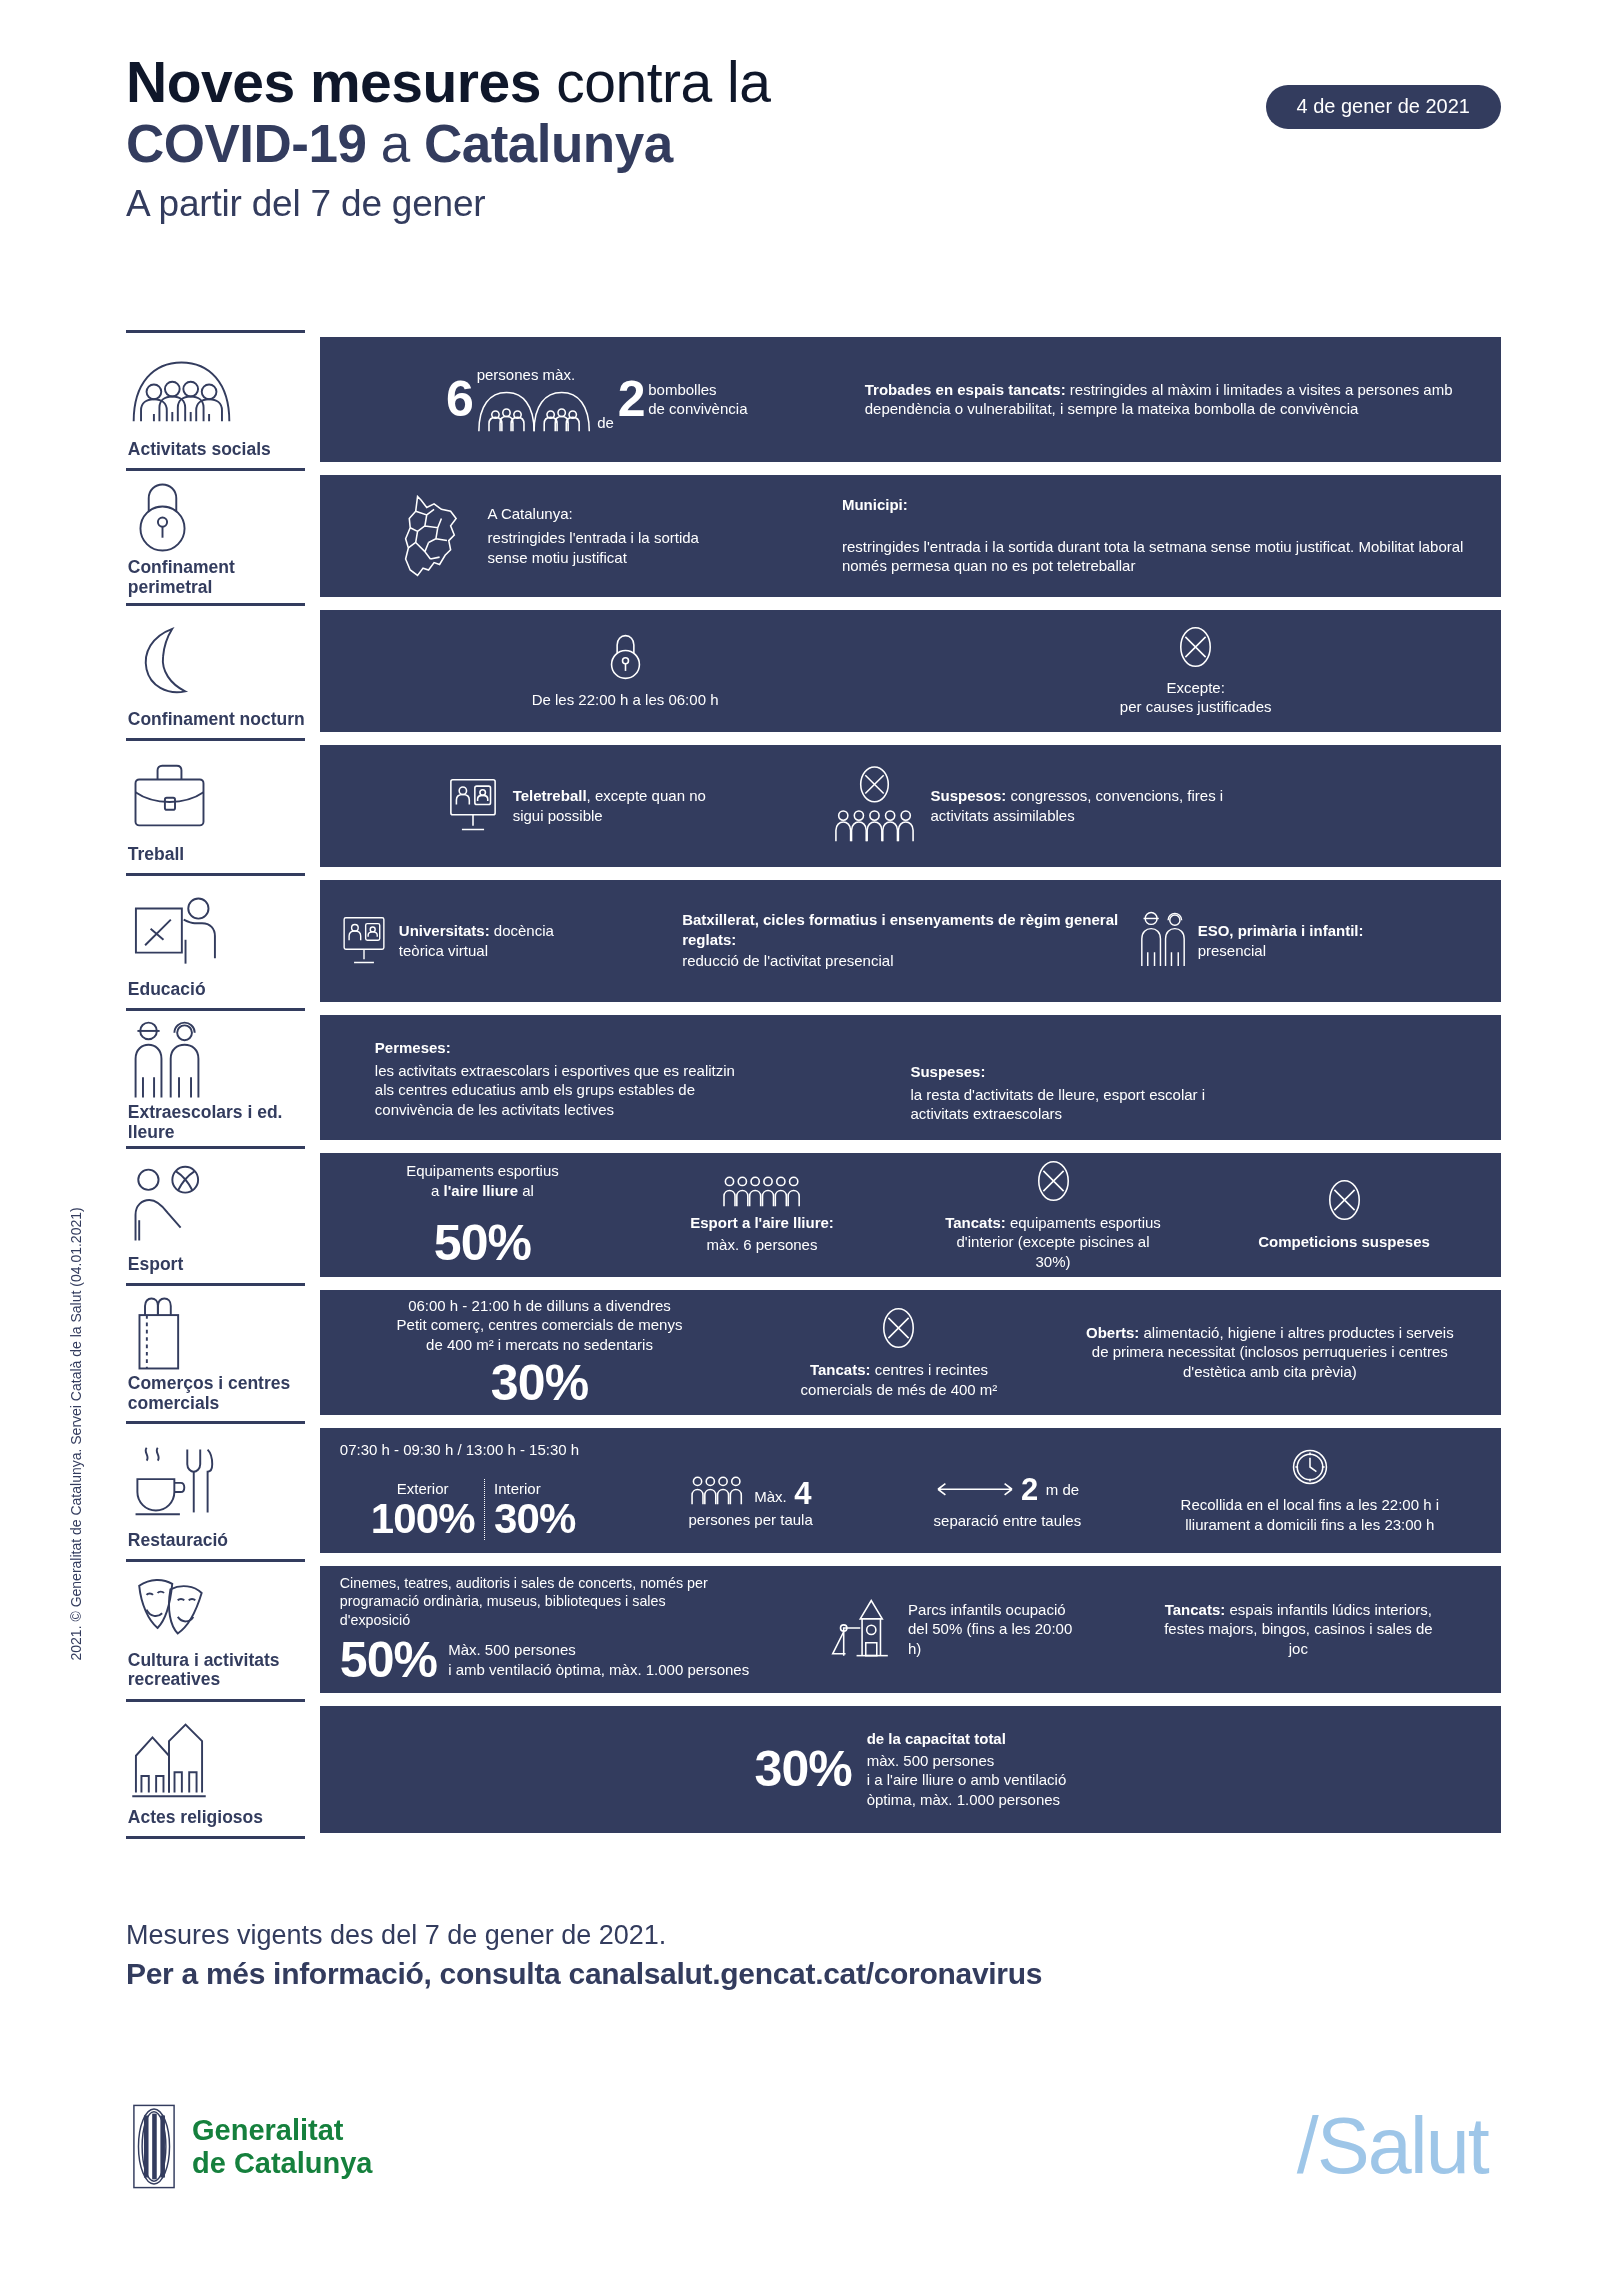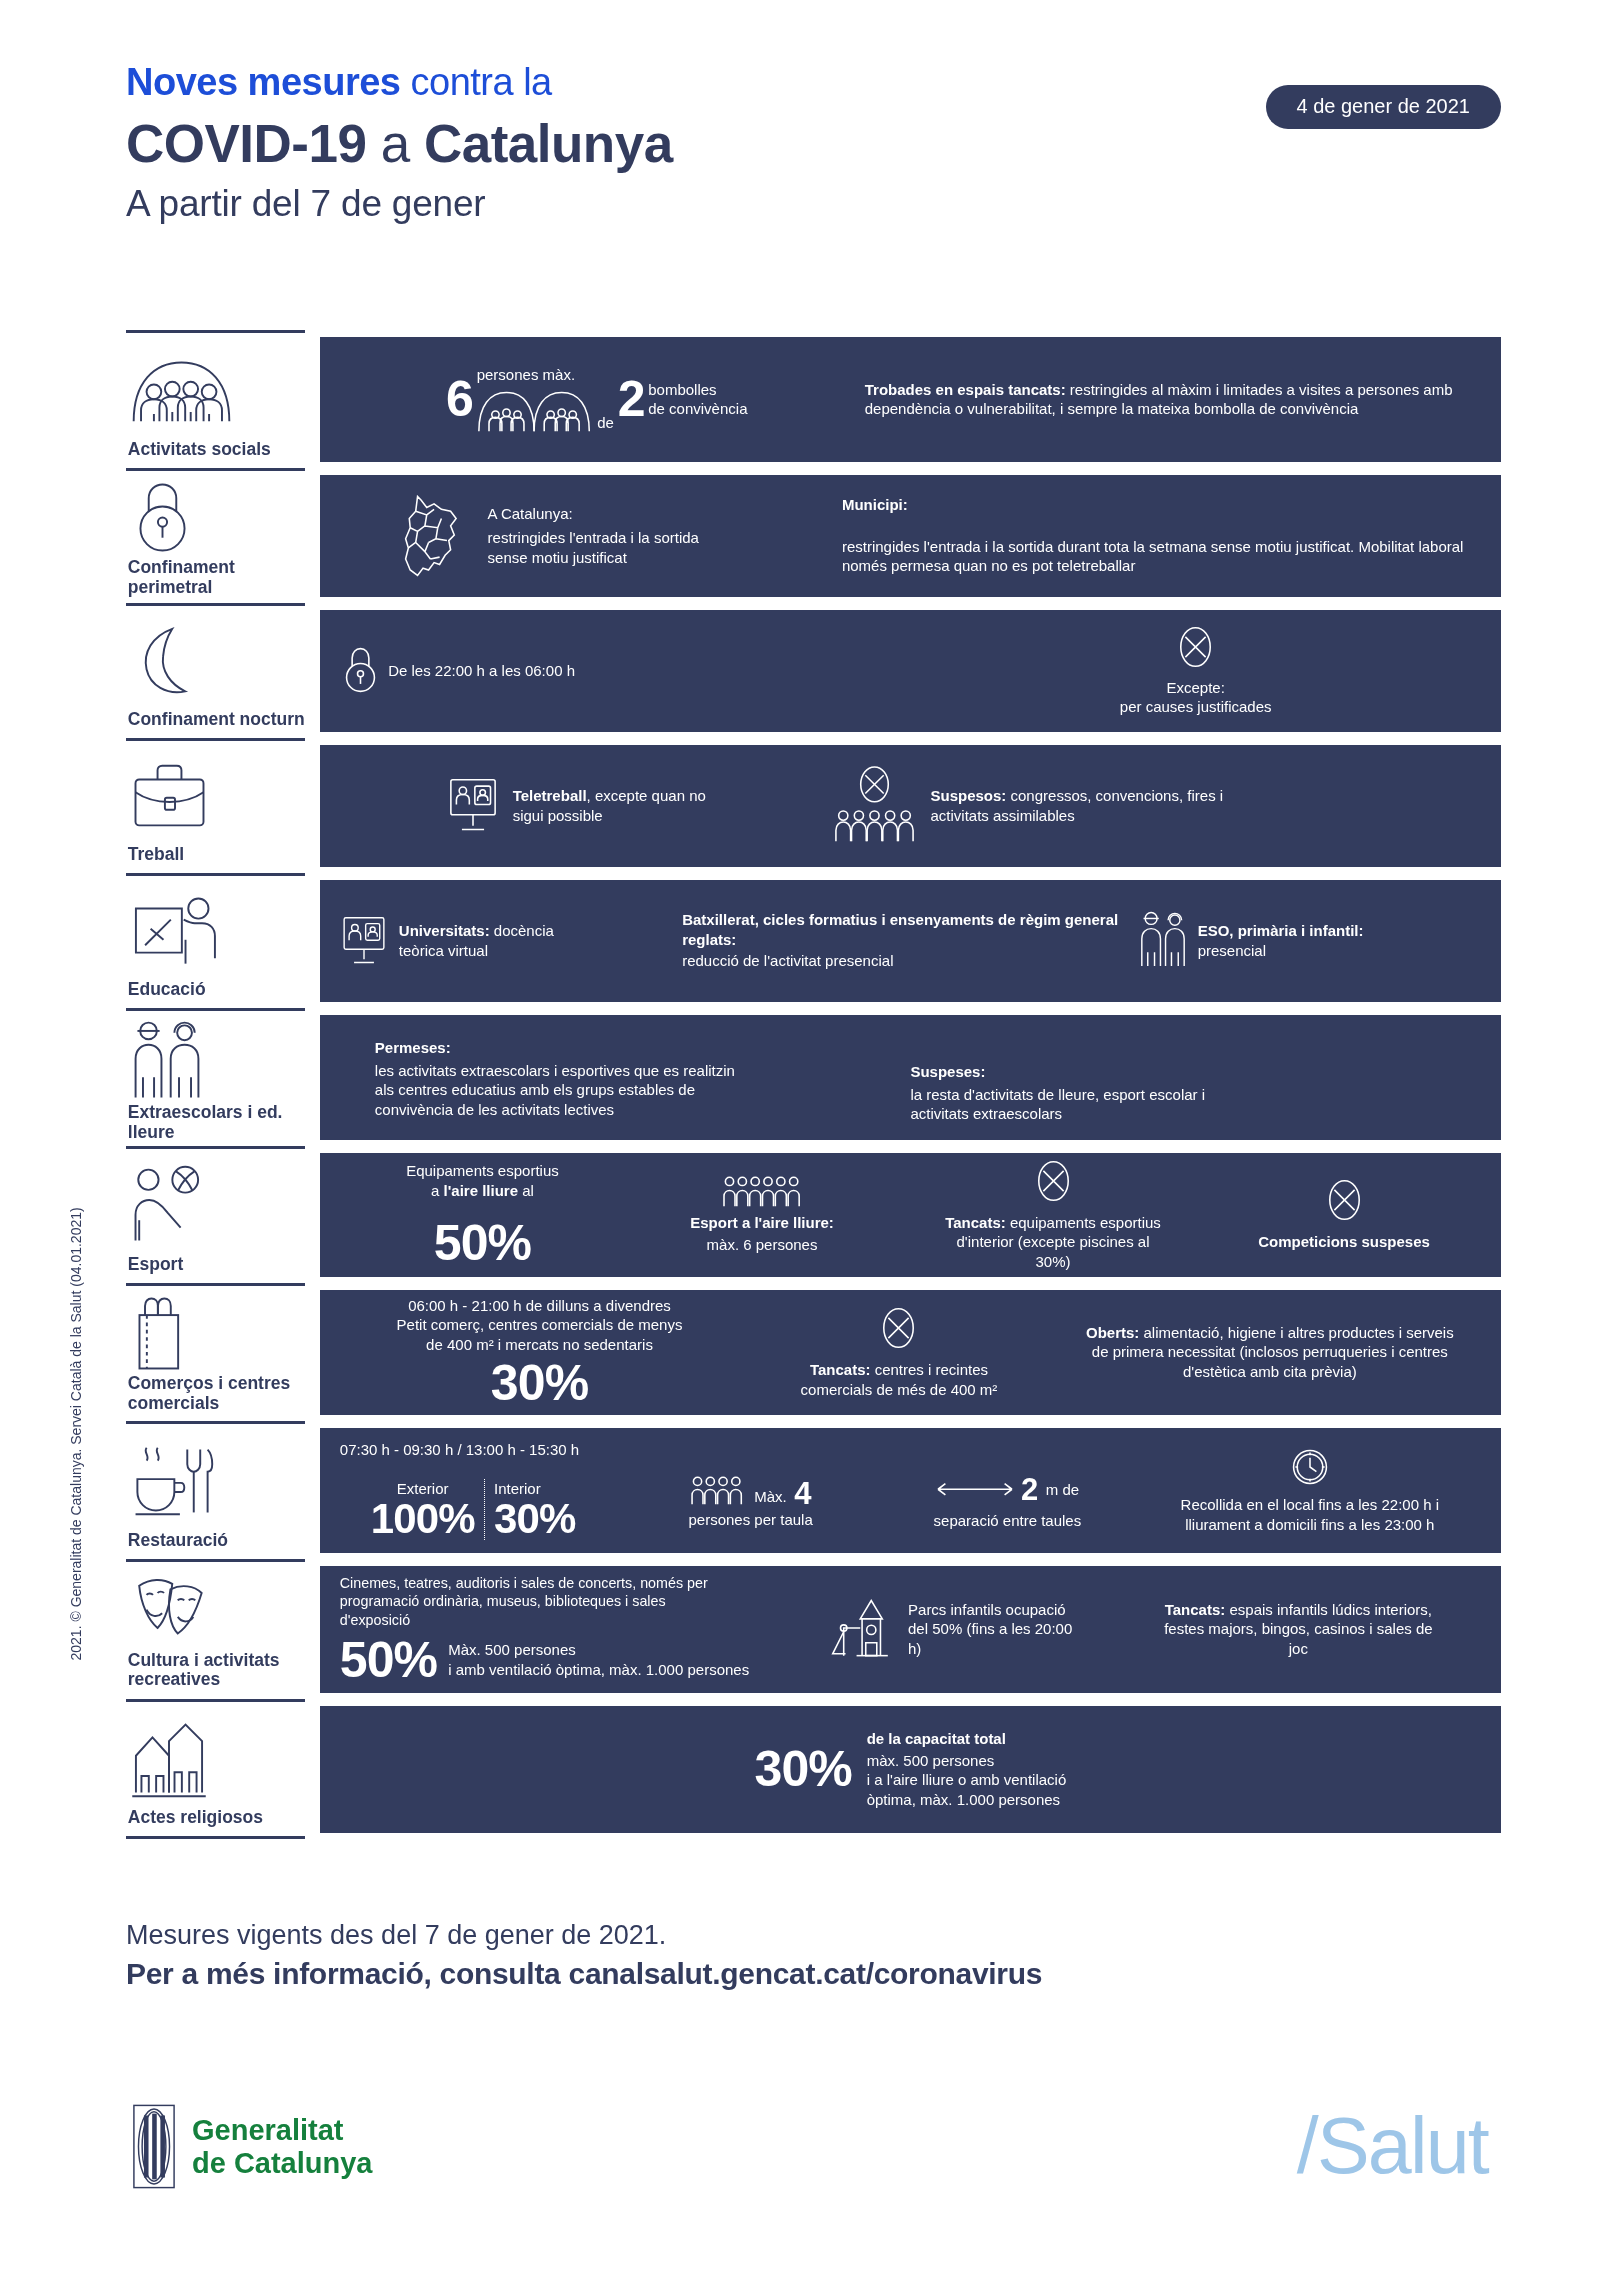--- a/index.html
+++ b/index.html
@@ -8,21 +8,21 @@
     background:#ffffff;
     font-family:"Liberation Sans", sans-serif;
     color:#333c5e;
     -webkit-font-smoothing:antialiased;
   }
   .page{position:relative;width:1619px;height:2283px;overflow:hidden;}
 
   
   .header{position:absolute;left:126px;top:52px;width:1375px;}
   .title-main{
-    font-size:38px;line-height:61px;font-weight:300;color:#1d4ed8;
+    font-size:57px;line-height:61px;font-weight:300;color:#0f172a;
     letter-spacing:-0.5px;
   }
   .title-main b{font-weight:700;}
   .title-second{
     font-size:53px;line-height:61px;color:#333c5e;font-weight:700;
     letter-spacing:-0.5px;
   }
   .title-second .lite{font-weight:300;}
   .title-sub{
     font-size:37px;line-height:52px;font-weight:300;color:#333c5e;
@@ -221,21 +221,21 @@
           <svg width="68" height="76" viewBox="0 0 74 82">
               <g class="icod">
             <path d="M46 6 C24 14 14 32 18 50 C22 68 40 78 60 74 C44 66 34 52 36 36 C37 24 41 14 46 6 Z"></path>
           </g>
             </svg>
         </div>
         <div class="cat-label">Confinament nocturn</div>
       </div>
       <div class="panel">
         <div class="cells">
-          <div class="cell" style="width:50%;gap:7.4px">
+          <div class="cell" style="width:50%;flex-direction:column;gap:7.4px">
             <span>
             <svg width="41" height="52" viewBox="0 0 44 56">
                   <g class="ico">
               <path d="M13 24 V15 c0-6 4-10 9-10 s9 4 9 10 v9"></path>
               <circle cx="22" cy="36" r="15"></circle>
               <circle cx="22" cy="32" r="3.2"></circle>
                     <path d="M22 35 v8"></path>
             </g>
                 </svg>
             </span>

